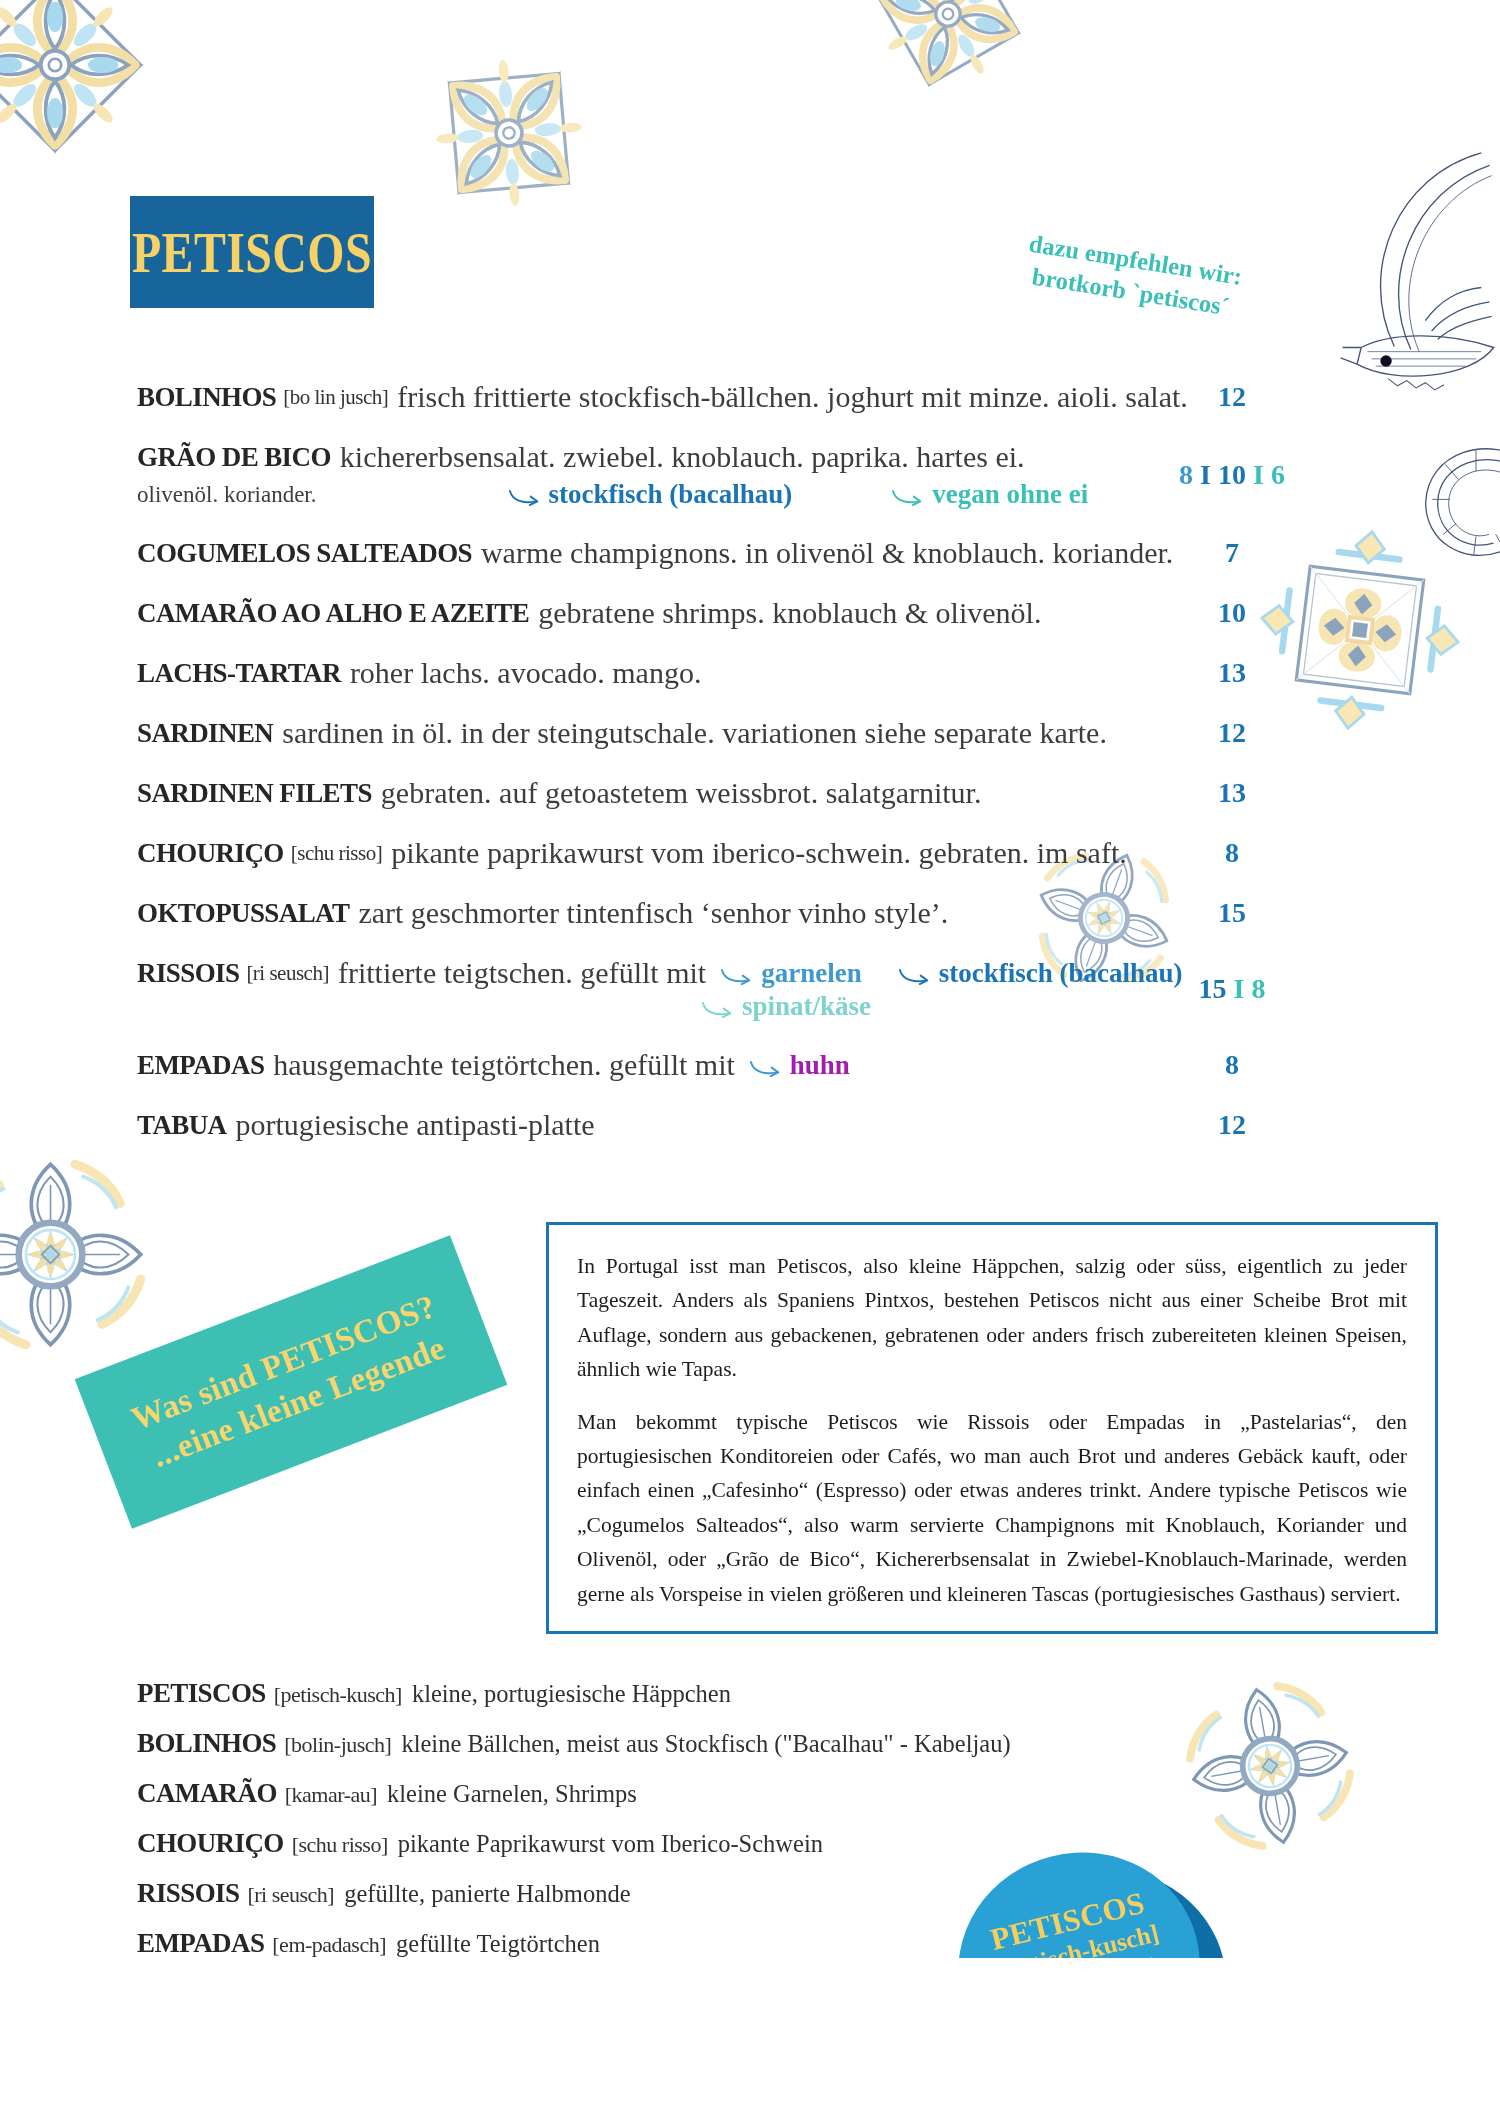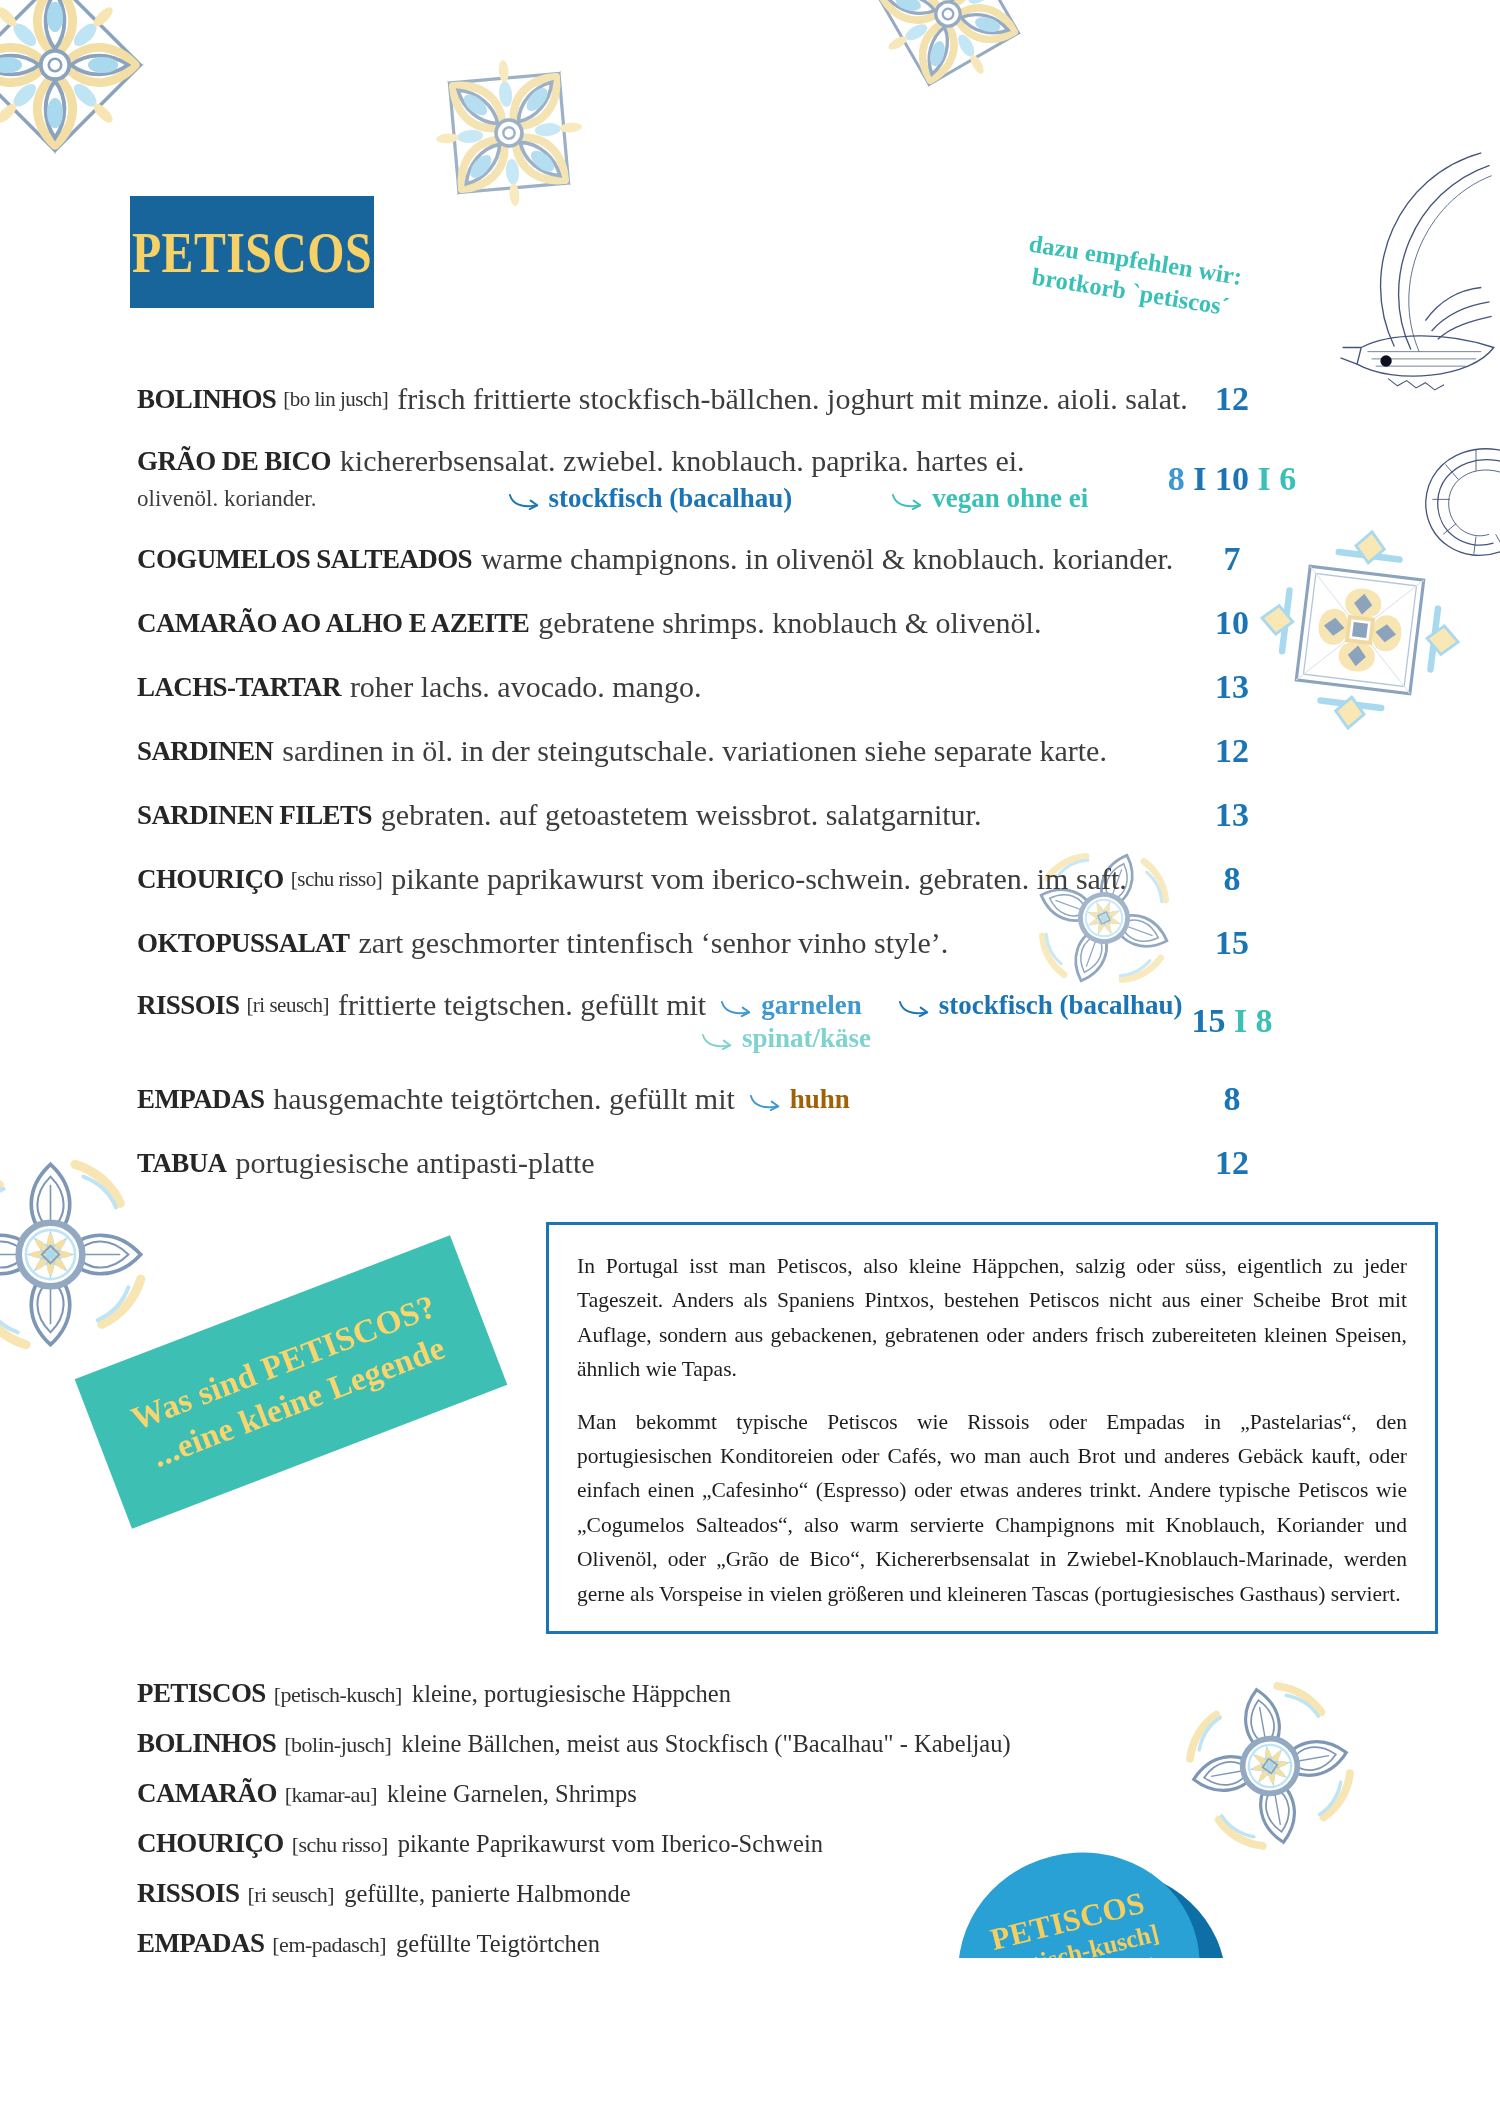--- a/index.html
+++ b/index.html
@@ -24,21 +24,21 @@
   #menu-list { position:absolute; left:137px; top:380px; width:1180px; }
   .menu-row { display:flex; align-items:center; margin-bottom:26px; }
   .row-main { flex:1; min-width:0; }
   .row-line { display:flex; align-items:center; }
   .row-line2 { display:flex; align-items:center; margin-top:5px; font-size:23px; color:#3d3d3d;gap:41px; }
   .item-name { font-size:27px; font-weight:700; color:#262626; letter-spacing:-0.6px; white-space:nowrap; }
   .item-phonetic { font-size:21px; font-weight:400; color:#333; margin-left:7px; white-space:nowrap; letter-spacing:-0.5px; }
   .item-desc { font-size:30px; color:#3d3d3d; margin-left:9px; white-space:nowrap; }
   .ann { display:inline-flex; align-items:center; margin-left:24px; font-weight:700; font-size:27px; white-space:nowrap; }
   .arr { margin-right:7px; margin-top:8px; flex:0 0 auto; }
-  .item-price { flex:0 0 170px; text-align:center; font-size:34px; font-weight:600; white-space:pre; }
+  .item-price { flex:0 0 170px; text-align:center; font-size:28px; font-weight:600; white-space:pre; }
   .row-1 .row-line2 .ann:nth-child(2) { margin-left:150px; }
   .row-1 .row-line2 .ann:nth-child(3) { margin-left:58px; }
   .row-9 .row-line .ann:nth-child(4) { margin-left:14px; }
   .row-9 .row-line .ann:nth-child(5) { margin-left:36px; }
   .row-9 .row-line2 { padding-left:540px; margin-top:1px; }
   .row-10 .row-line .ann { margin-left:14px; }
 
   
   #legend-badge { position:absolute; left:90px; top:1302px; width:402px; height:160px;
                   background:#3ebfb4; transform:rotate(-21deg);
@@ -352,21 +352,21 @@
               </span>
             </div>
           </div>
           <div class="item-price"><span class="price-seg" style="color: rgb(27, 116, 180);">15</span><span class="price-seg" style="color: rgb(58, 192, 183);"> I </span><span class="price-seg" style="color: rgb(58, 192, 183);">8</span></div>
         </div>
         <div class="menu-row row-10">
           <div class="row-main">
             <div class="row-line">
               <span class="item-name">EMPADAS</span>
               <span class="item-desc">hausgemachte teigtörtchen. gefüllt mit</span>
-              <span class="ann" style="color: #a16207;">
+              <span class="ann" style="color: #a21caf;">
                 <svg viewBox="0 0 36 20" width="34" height="19" class="arr">
                   <path d="M2 2 C5 12 15 16 29 13" fill="none" stroke="#3f98cf" stroke-width="2" stroke-linecap="round"></path>
                   <path d="M24 8 L31 13 L23 17" fill="none" stroke="#3f98cf" stroke-width="2" stroke-linecap="round" stroke-linejoin="round"></path>
                 </svg>
                 <span class="ann-label">huhn</span>
               </span>
             </div>
           </div>
           <div class="item-price"><span class="price-seg" style="color: rgb(27, 116, 180);">8</span></div>
         </div>

